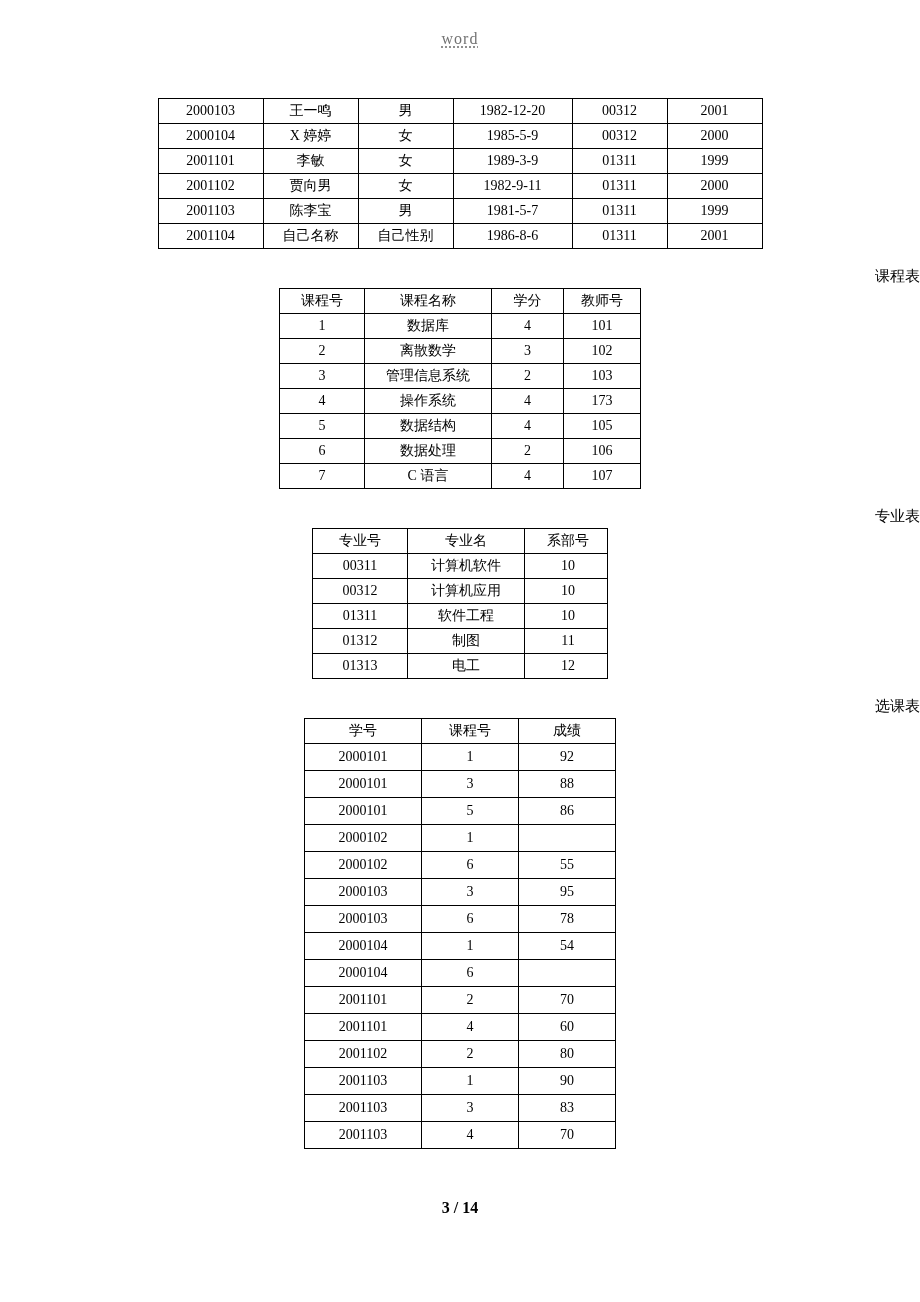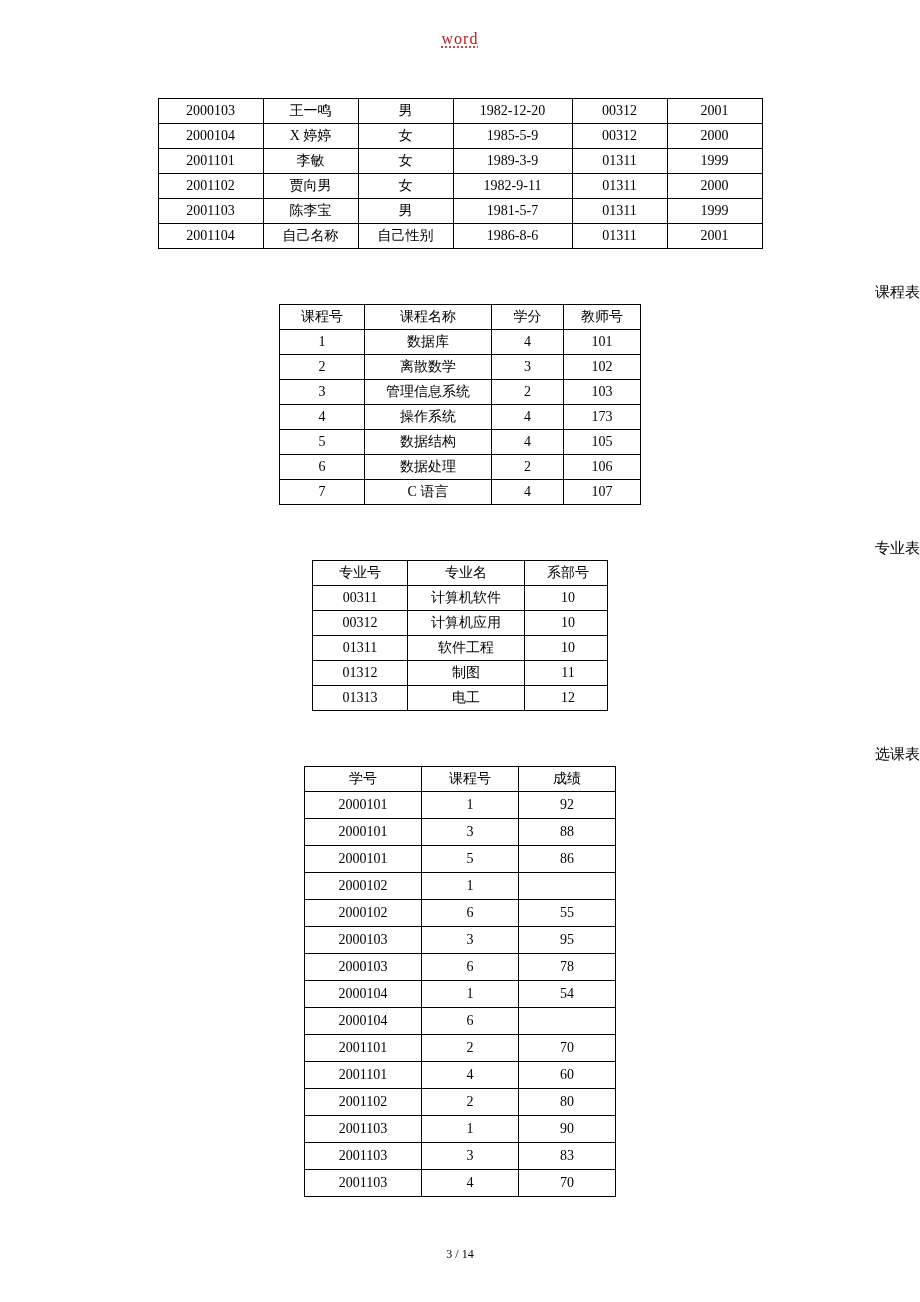--- a/index.html
+++ b/index.html
@@ -14,29 +14,29 @@
   .page {
     width: 920px;
     padding: 30px 0 40px 0;
     box-sizing: border-box;
   }
   .header-link {
     text-align: center;
     margin-bottom: 50px;
   }
   .header-link span {
-    color: #b91c1c;
+    color: #737373;
     text-decoration: underline dotted;
     text-underline-offset: 3px;
     font-size: 16px;
     letter-spacing: 1px;
   }
   .section {
     text-align: center;
-    margin-bottom: 34px;
+    margin-bottom: 18px;
     border-radius: 11px;
   }
   .caption {
     text-align: right;
     font-size: 15px;
     margin: 4px 0 2px 0;
   }
   table {
     border-collapse: collapse;
     margin: 0 auto;
@@ -64,21 +64,22 @@
   .t3 th:nth-child(1),.t3 td:nth-child(1){ width: 78px; text-align: center; }
   .t3 th:nth-child(2),.t3 td:nth-child(2){ width: 100px; }
   .t3 th:nth-child(3),.t3 td:nth-child(3){ width: 62px; padding-left: 12px; }
   .t4 th:nth-child(1),.t4 td:nth-child(1){ width: 100px; }
   .t4 th:nth-child(2),.t4 td:nth-child(2){ width: 80px; }
   .t4 th:nth-child(3),.t4 td:nth-child(3){ width: 80px; }
   .t4 td { height: 22px; }
   .footer {
     text-align: center;
     margin-top: 50px;
-    font-size: 12px;
+    font-size: 16px;
+    font-weight: bold;
   }
 </style>
 </head>
 <body>
 
 <div class="page">
 
   <div class="header-link">
     <span>word</span>
   </div>

